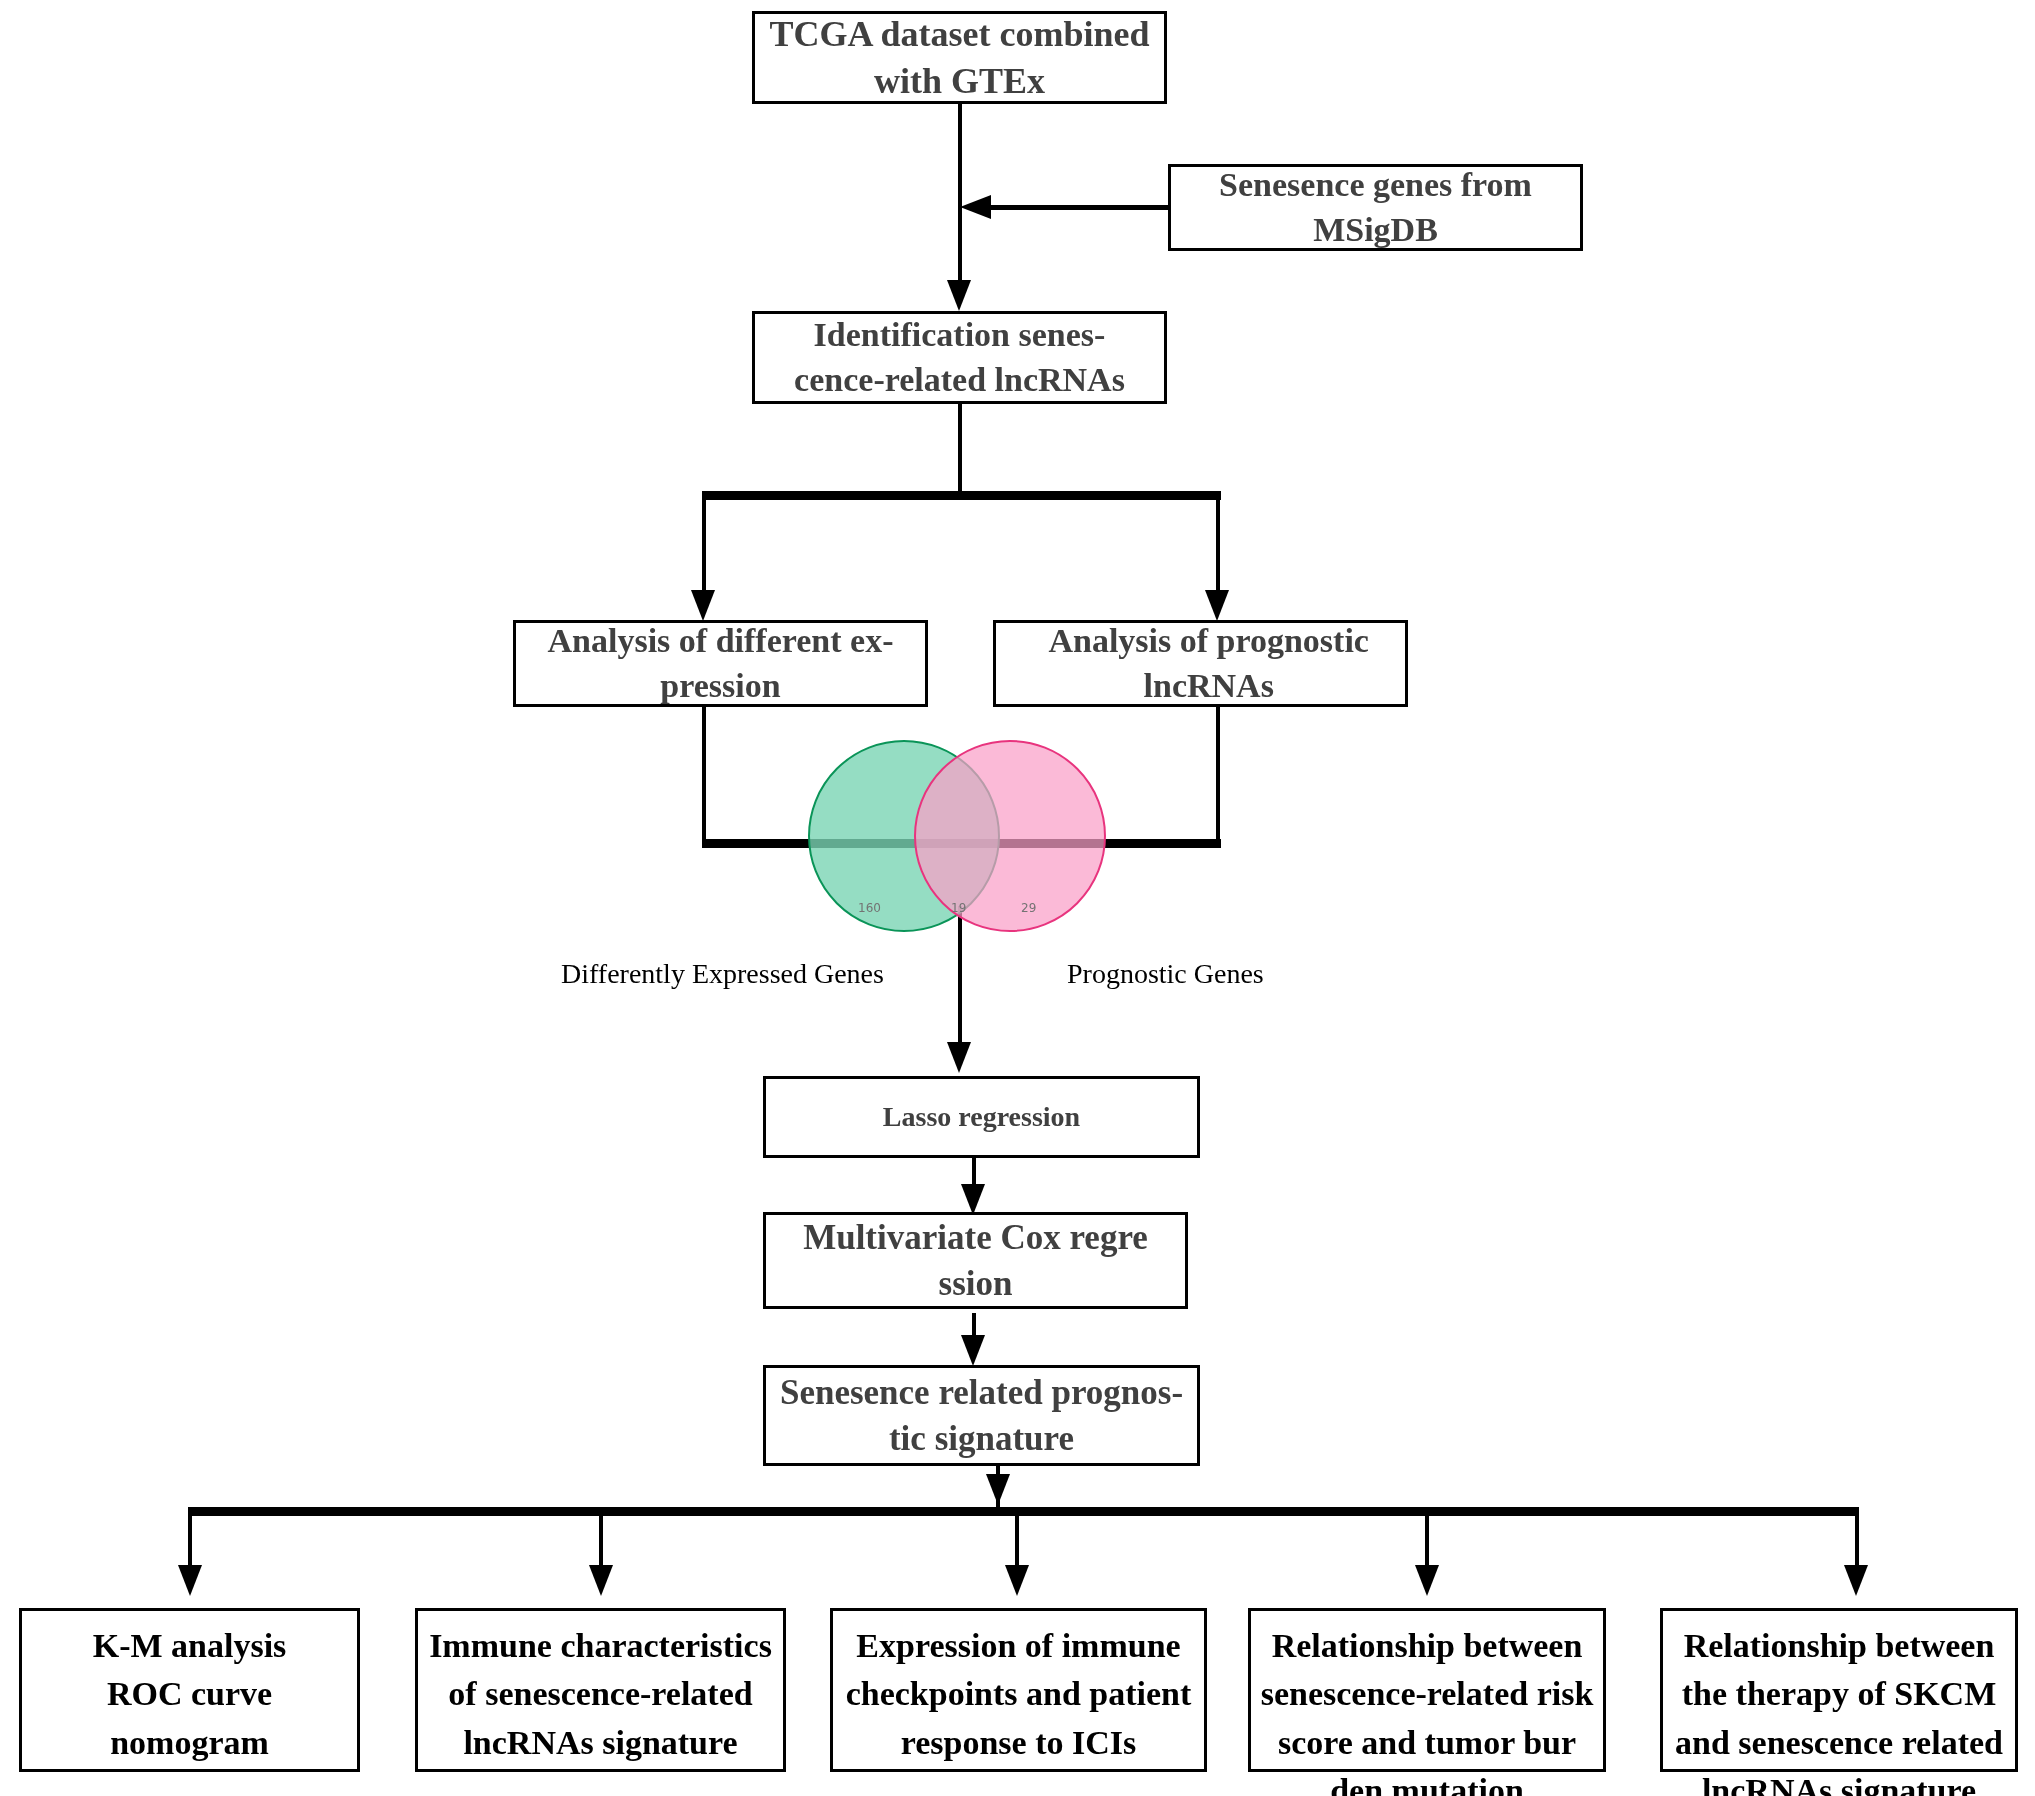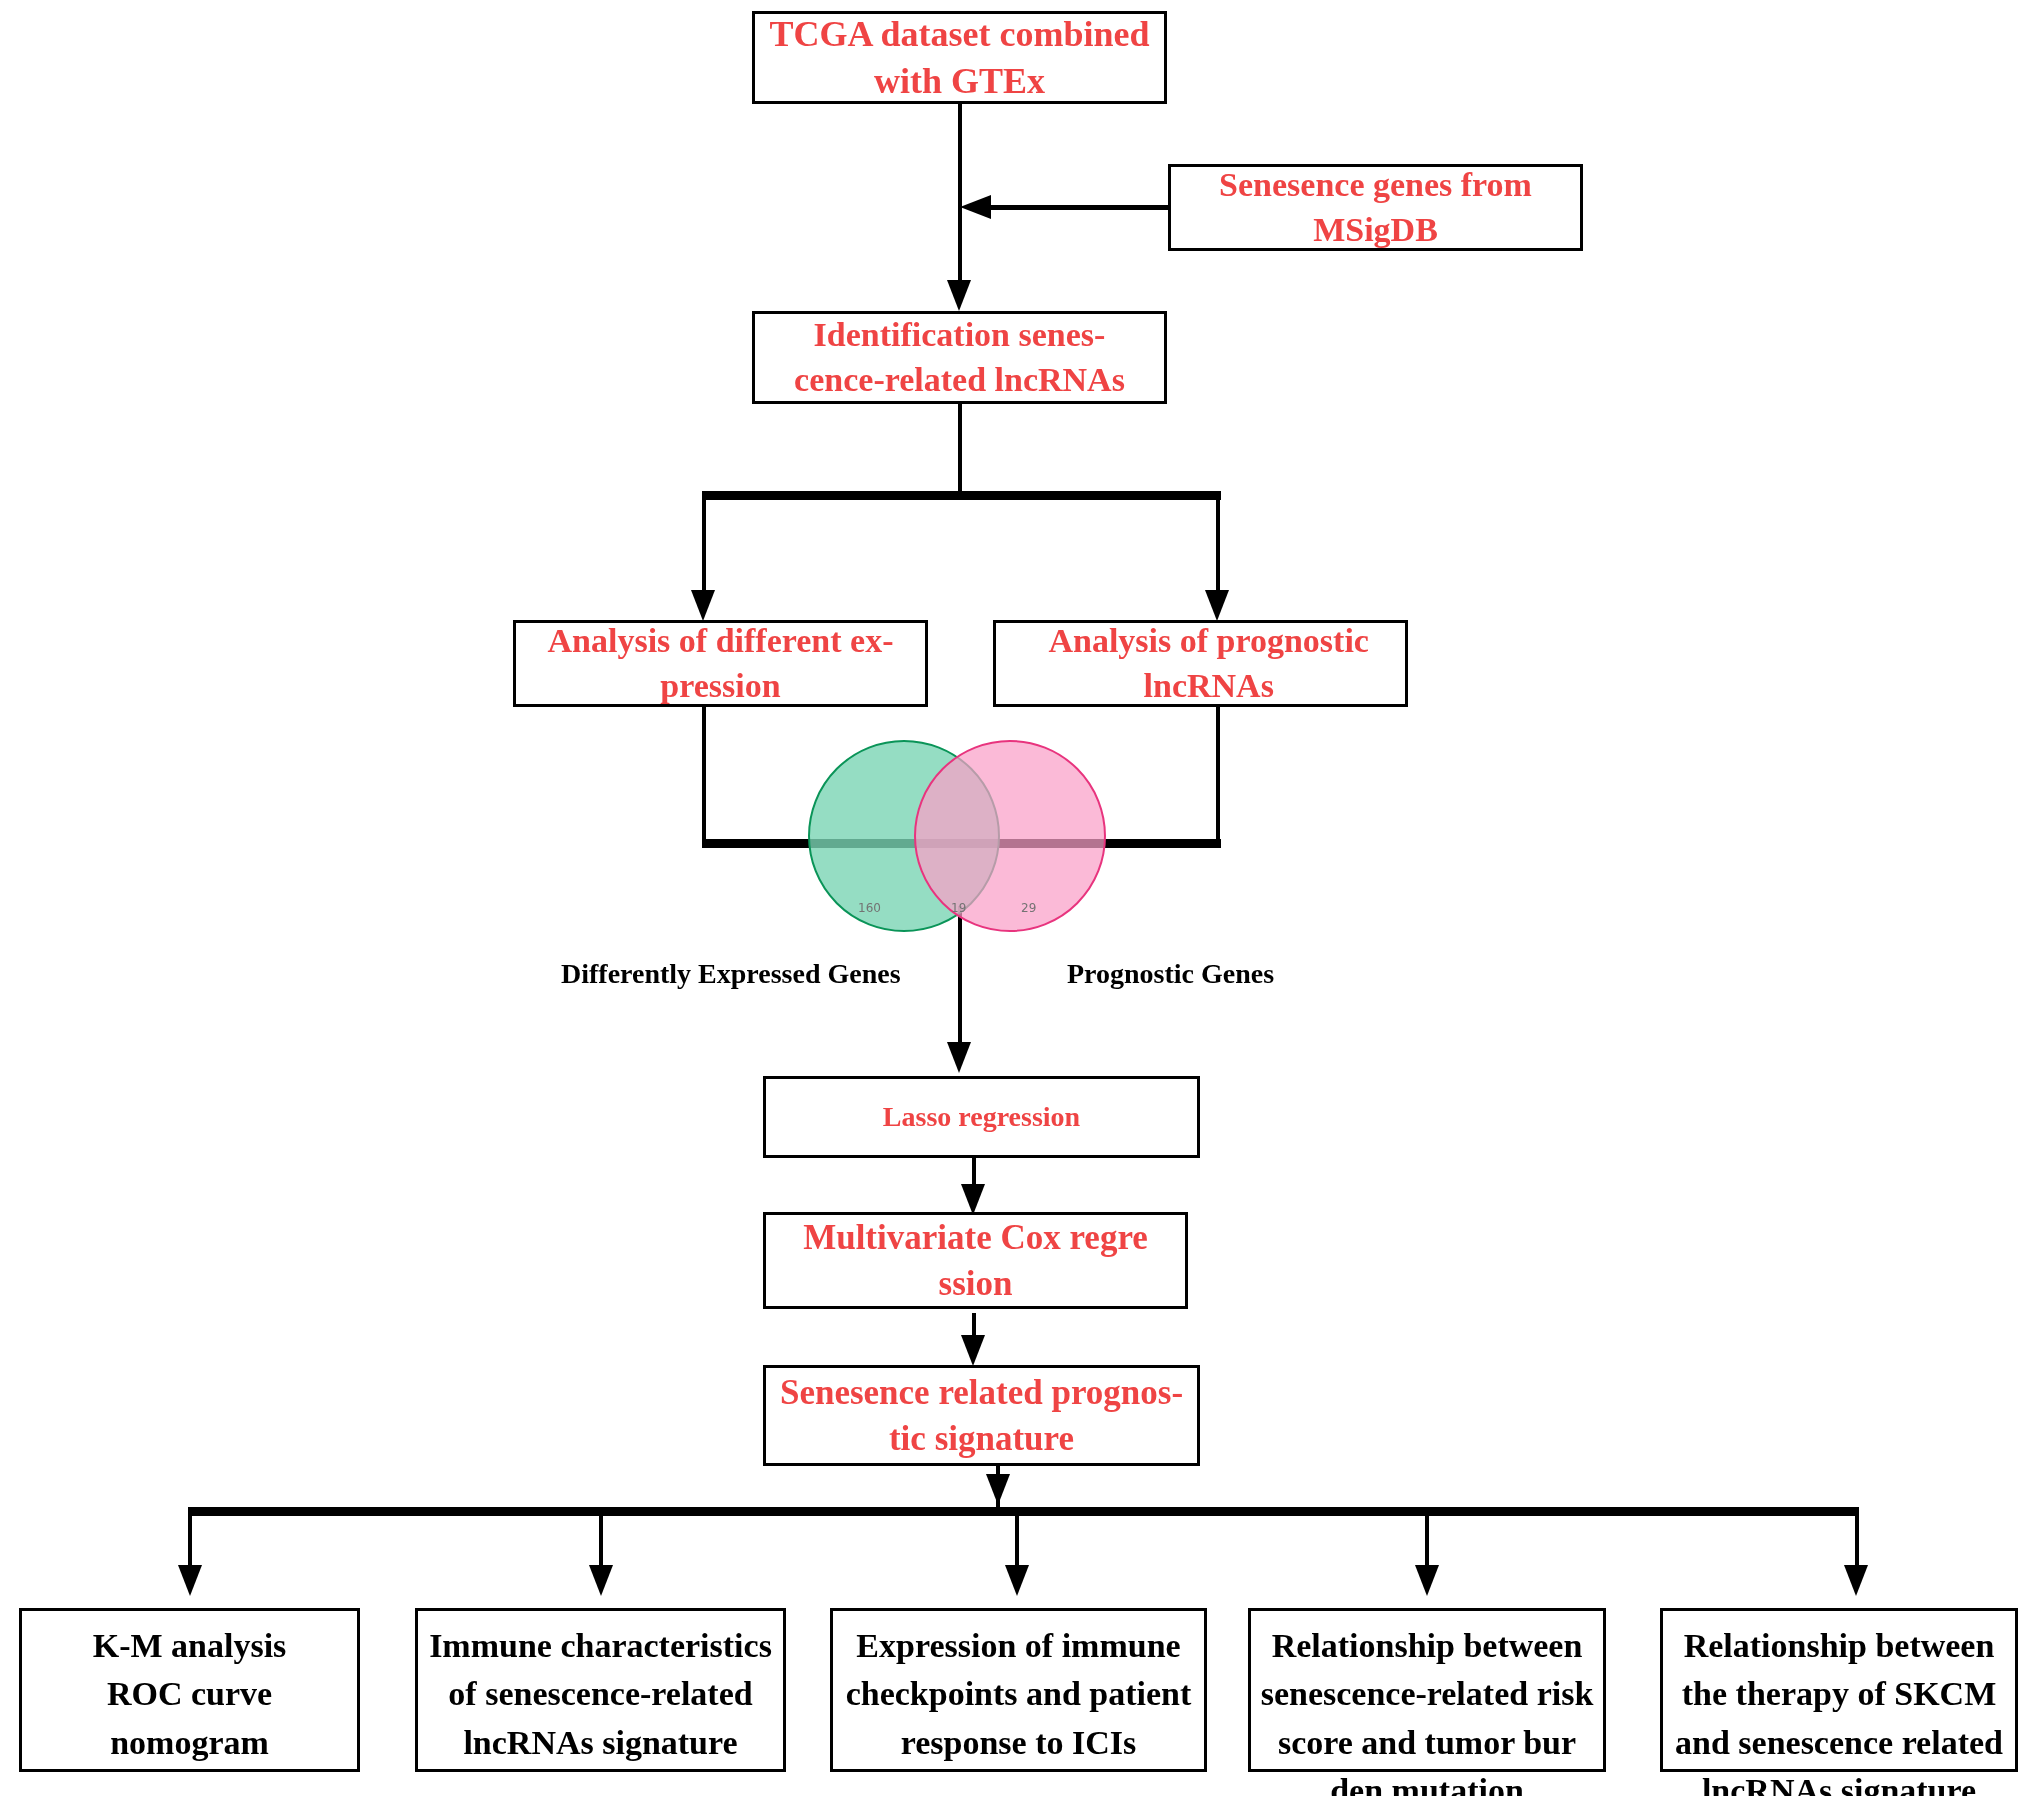--- a/index.html
+++ b/index.html
@@ -23,21 +23,21 @@
   .node {
     position: absolute;
     box-sizing: border-box;
     border: 3.8px solid #000000;
     background: #ffffff;
     display: flex;
     align-items: center;
     justify-content: center;
     text-align: center;
     font-weight: bold;
-    color: #ef4444;
+    color: #404040;
     line-height: 1.30;
     padding: 3.3px 7.6px;
     z-index: 6;
   }
   .node .txt { display: block; width: 100%; }
 
   .n-tcga      { left: 752px; top: 11px;   width: 415px; height: 93px; font-size: 36px; }
   .n-msigdb    { left: 1168px; top: 164px;  width: 415px; height: 87px; font-size: 34px; }
   .n-ident     { left: 752px; top: 311px;  width: 415px; height: 93px; font-size: 34px; }
   .n-diffexp   { left: 513px;  top: 620px; width: 415px; height: 87px; font-size: 34px; }
@@ -137,21 +137,21 @@
     color: #737373;
     z-index: 7;
     white-space: nowrap;
   }
   .vn-left   { left: 50px;  top: 161px; }
   .vn-center { left: 143px; top: 161px; }
   .vn-right  { left: 213px; top: 161px; }
 
   .venn-caption {
     position: absolute;
-    font-weight: bold;
+    font-weight: normal;
     font-size: 28px;
     color: #000000;
     white-space: nowrap;
     z-index: 6;
   }
   .vc-left  { left: 561px; top: 958px; }
   .vc-right { left: 1067px; top: 958px; }
 </style>
 </head>
 <body>

